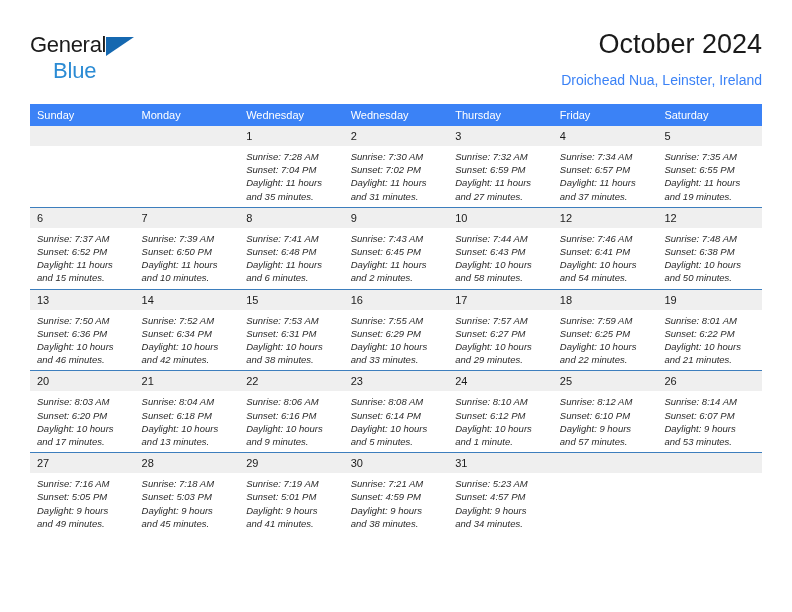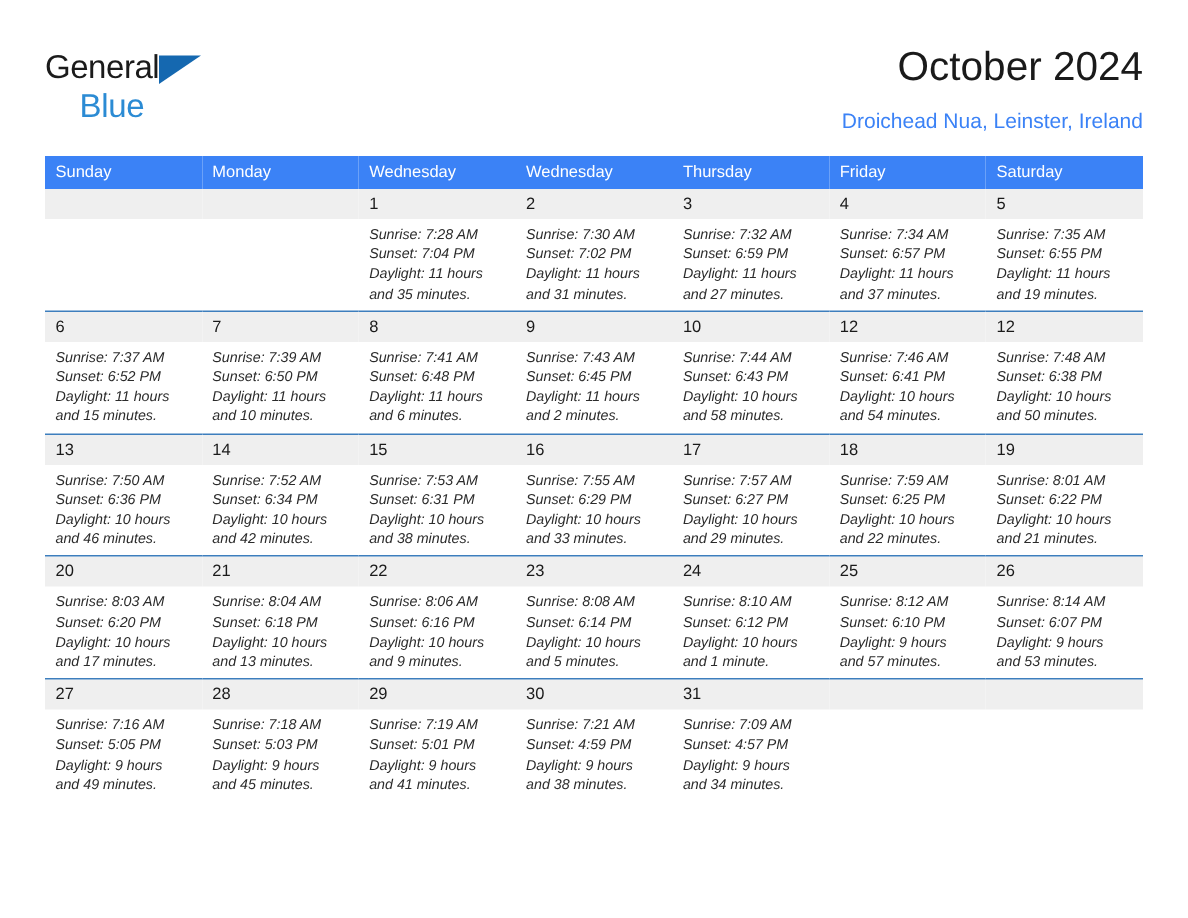--- a/index.html
+++ b/index.html
@@ -448,21 +448,21 @@
             <div class="info">
               <div>Sunrise: 7:21 AM</div>
               <div>Sunset: 4:59 PM</div>
               <div>Daylight: 9 hours</div>
               <div>and 38 minutes.</div>
             </div>
           </td>
           <td>
             <div class="daynum">31</div>
             <div class="info">
-              <div>Sunrise: 7:09 AM</div>
+              <div>Sunrise: 5:23 AM</div>
               <div>Sunset: 4:57 PM</div>
               <div>Daylight: 9 hours</div>
               <div>and 34 minutes.</div>
             </div>
           </td>
           <td class="blank">
             <div class="daynum empty"></div>
           </td>
           <td class="blank">
             <div class="daynum empty"></div>

